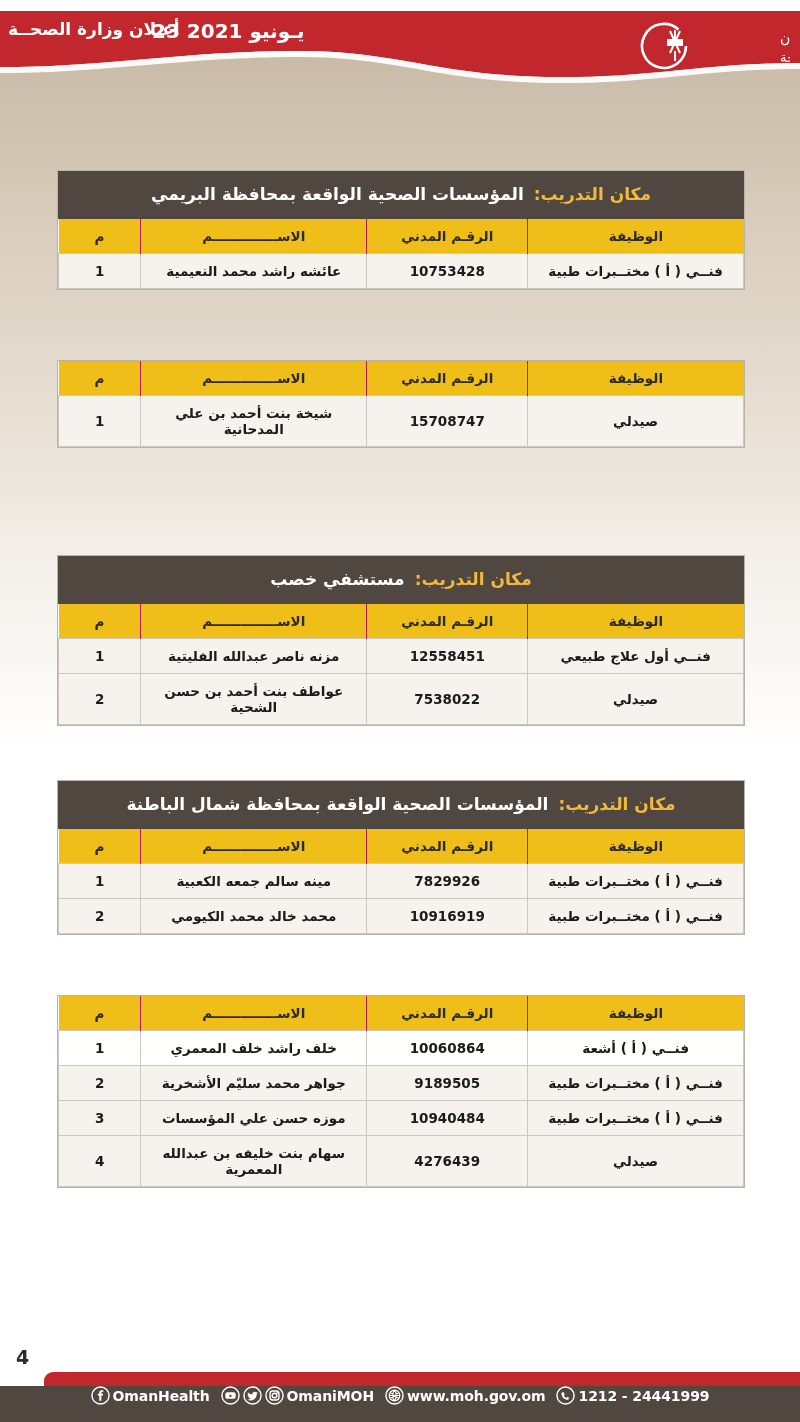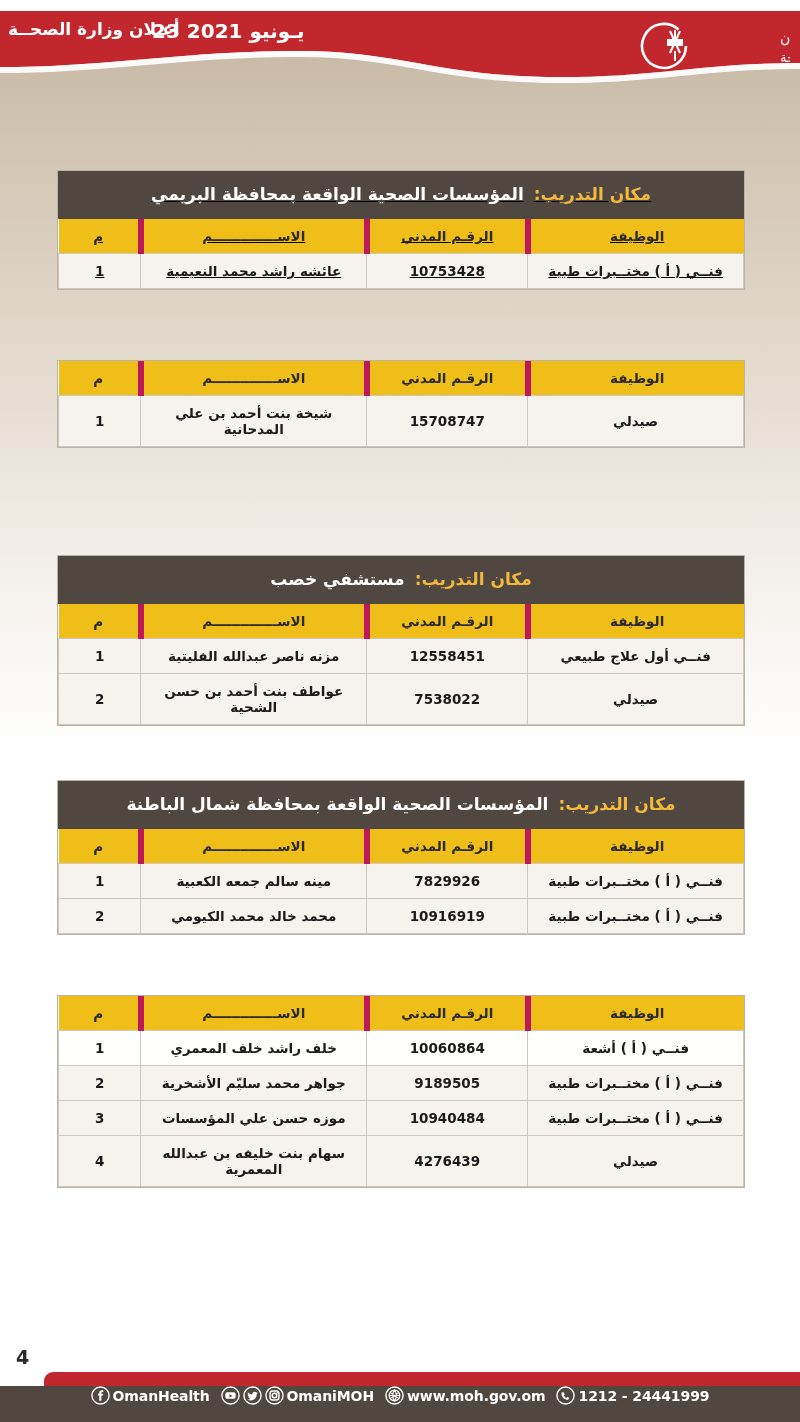--- a/index.html
+++ b/index.html
@@ -104,21 +104,21 @@
     border-collapse: collapse;
     table-layout: fixed;
   }
   table.grid th {
     background: #f0be19;
     color: #2b2b2b;
     font-size: 13.5px;
     font-weight: bold;
     padding: 9px 4px;
     text-align: center;
-    border-left: 6px solid #be185d;
+    border-left: 1px solid #be185d;
     border-right: 1px solid #ffffff;
   }
   table.grid th:first-child { border-right: none; text-align: center; }
   table.grid th:last-child  { border-left: none; }
   table.grid td {
     font-size: 13.5px;
     font-weight: bold;
     color: #1b1b1b;
     text-align: center;
     padding: 9px 6px;
@@ -225,21 +225,21 @@
     </g>
     <rect x="27" y="22" width="16" height="7" fill="#ffffff"></rect>
     <g fill="#ffffff" font-family="'DejaVu Sans', sans-serif">
       <text x="140" y="26" text-anchor="end" font-size="14">سلطنة عمان</text>
       <text x="140" y="45" text-anchor="end" font-size="13">وزارة الصحة</text>
     </g>
   </svg>
 </div>
 
 <div class="content" id="tables-root">
-    <div class="table-block" style="top: 170px; text-decoration: underline;">
+    <div class="table-block" style="top: 170px;">
       <div class="tbl-title"><span class="lbl">مكان التدريب:</span><span>المؤسسات الصحية الواقعة بمحافظة البريمي</span></div>
       <table class="grid">
         <colgroup>
           <col class="c-job">
           <col class="c-cid">
           <col class="c-name">
           <col class="c-num">
         </colgroup>
         <thead>
           <tr>

